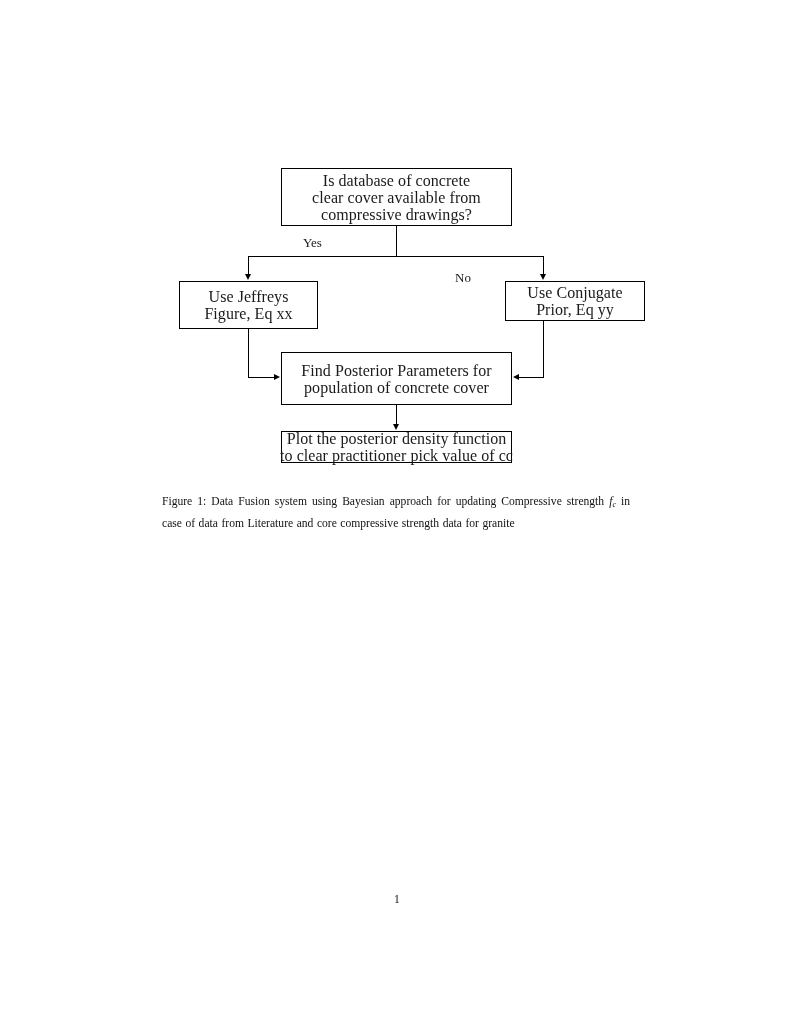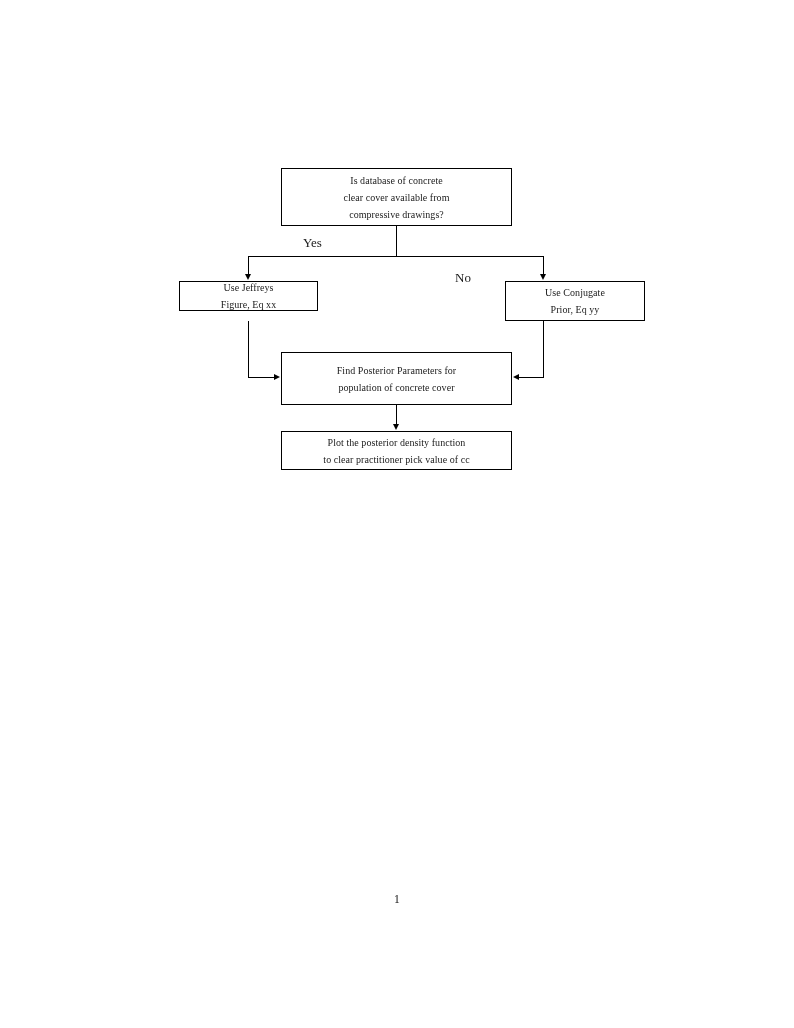--- a/index.html
+++ b/index.html
@@ -36,34 +36,34 @@
   .node {
     position: absolute;
     box-sizing: border-box;
     border: 1px solid #000000;
     background: #ffffff;
     display: flex;
     flex-direction: column;
     align-items: center;
     justify-content: center;
     text-align: center;
-    font-size: 10px;
+    font-size: 16px;
     line-height: 17px;
     letter-spacing: 0.05px;
     color: #1a1a1a;
     z-index: 3;
   }
   .node .line { display: block; white-space: nowrap; }
 
   
   #node-decision   { left: 281px; top: 168px; width: 231px; height: 58px; }
-  #node-jeffreys   { left: 179px; top: 281px; width: 139px; height: 30px; }
+  #node-jeffreys   { left: 179px; top: 281px; width: 139px; height: 48px; }
   #node-conjugate  { left: 473px; top: 281px; width: 140px; height: 40px; margin-left: 32px; }
   #node-posterior  { left: 281px; top: 352px; width: 231px; height: 53px; }
-  #node-plot       { left: 281px; top: 431px; width: 231px; height: 39px; }
+  #node-plot       { left: 281px; top: 431px; width: 231px; height: 32px; }
 
   
   .hline, .vline {
     position: absolute;
     background: #000000;
     z-index: 1;
   }
   .hline { height: 1px; }
   .vline { width: 1px; }
 
@@ -186,16 +186,17 @@
     <div class="vline" style="left:396px; top:395px; height:30px;"></div>
     <div class="arrow-down" style="left:392.8px; top:424px;"></div>
 
     <div class="node" id="node-plot">
       <span class="line">Plot the posterior density function</span>
       <span class="line">to clear practitioner pick value of cc</span>
     </div>
 
   </div>
 
+  <div id="caption"><span>Figure 1:</span><span> Data Fusion system using Bayesian approach for updating Compressive strength </span><span class="mathit">f</span><sub>c</sub><span> in case of data from Literature and core compressive strength data for granite</span></div>
 
   <div id="page-number">1</div>
 
 </div>
 
 </body></html>

